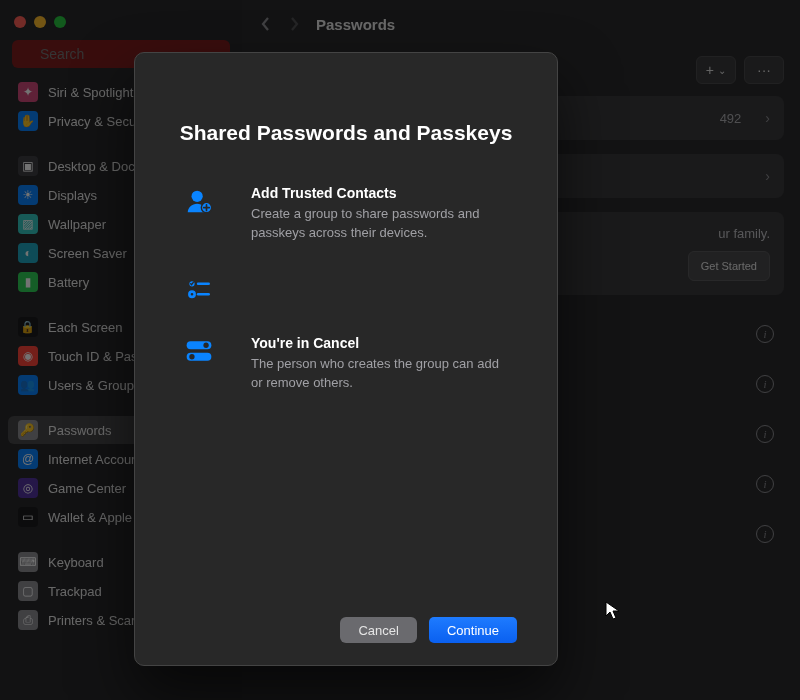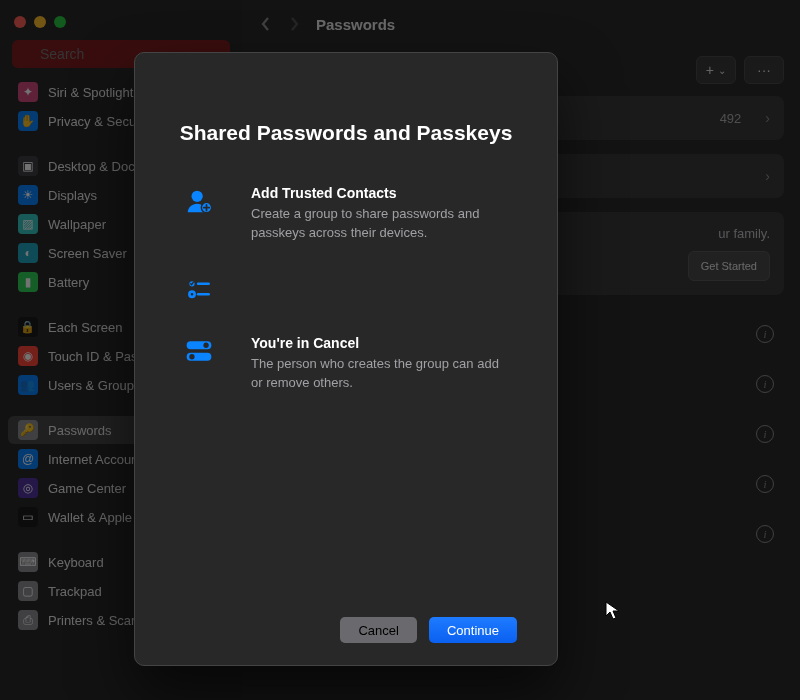--- a/index.html
+++ b/index.html
@@ -40,21 +40,21 @@
   .entry-icon { width: 28px; height: 28px; border-radius: 6px; background: #6aa84f; display: inline-flex; align-items: center; justify-content: center; color: #fff; }
   
   .modal { position: absolute; left: 134px; top: 52px; width: 424px; height: 614px; background: #282828; border: 1px solid #444; border-radius: 10px; box-shadow: 0 30px 60px rgba(0,0,0,0.6); z-index: 10; display: flex; flex-direction: column; padding: 30px 40px 22px; }
   .modal h1 { color: #fff; font-size: 21px; font-weight: 700; text-align: center; margin: 38px 0 40px; }
   .feature { display: flex; gap: 36px; margin-bottom: 30px; padding: 0 8px; }
   .feature-icon { width: 32px; height: 32px; flex: 0 0 32px; display: flex; align-items: center; justify-content: center; color: #0a84ff; }
   .feature-title { color: #fff; font-size: 14px; font-weight: 600; margin-bottom: 4px; }
   .feature-text { color: #a0a0a5; font-size: 13px; line-height: 1.45; max-width: 330px; }
   .modal-footer { margin-top: auto; display: flex; justify-content: flex-end; gap: 12px; }
   .btn { height: 26px; border-radius: 5px; font-size: 13px; padding: 0 18px; border: none; cursor: default; }
-  .btn-cancel { background: #6a6a6e; color: #000000; }
+  .btn-cancel { background: #6a6a6e; color: #e5e5e5; border-radius: 6px; }
   .btn-primary { background: #0a66ff; background: linear-gradient(#1e7bff,#0a60f0); color: #fff; font-weight: 500; }
   .cursor { position: absolute; left: 470px; top: 548px; z-index: 20; pointer-events: none; }
   svg { display: block; }
 </style>
 </head>
 <body>
 
 <div class="window">
 
   <div class="sidebar">

